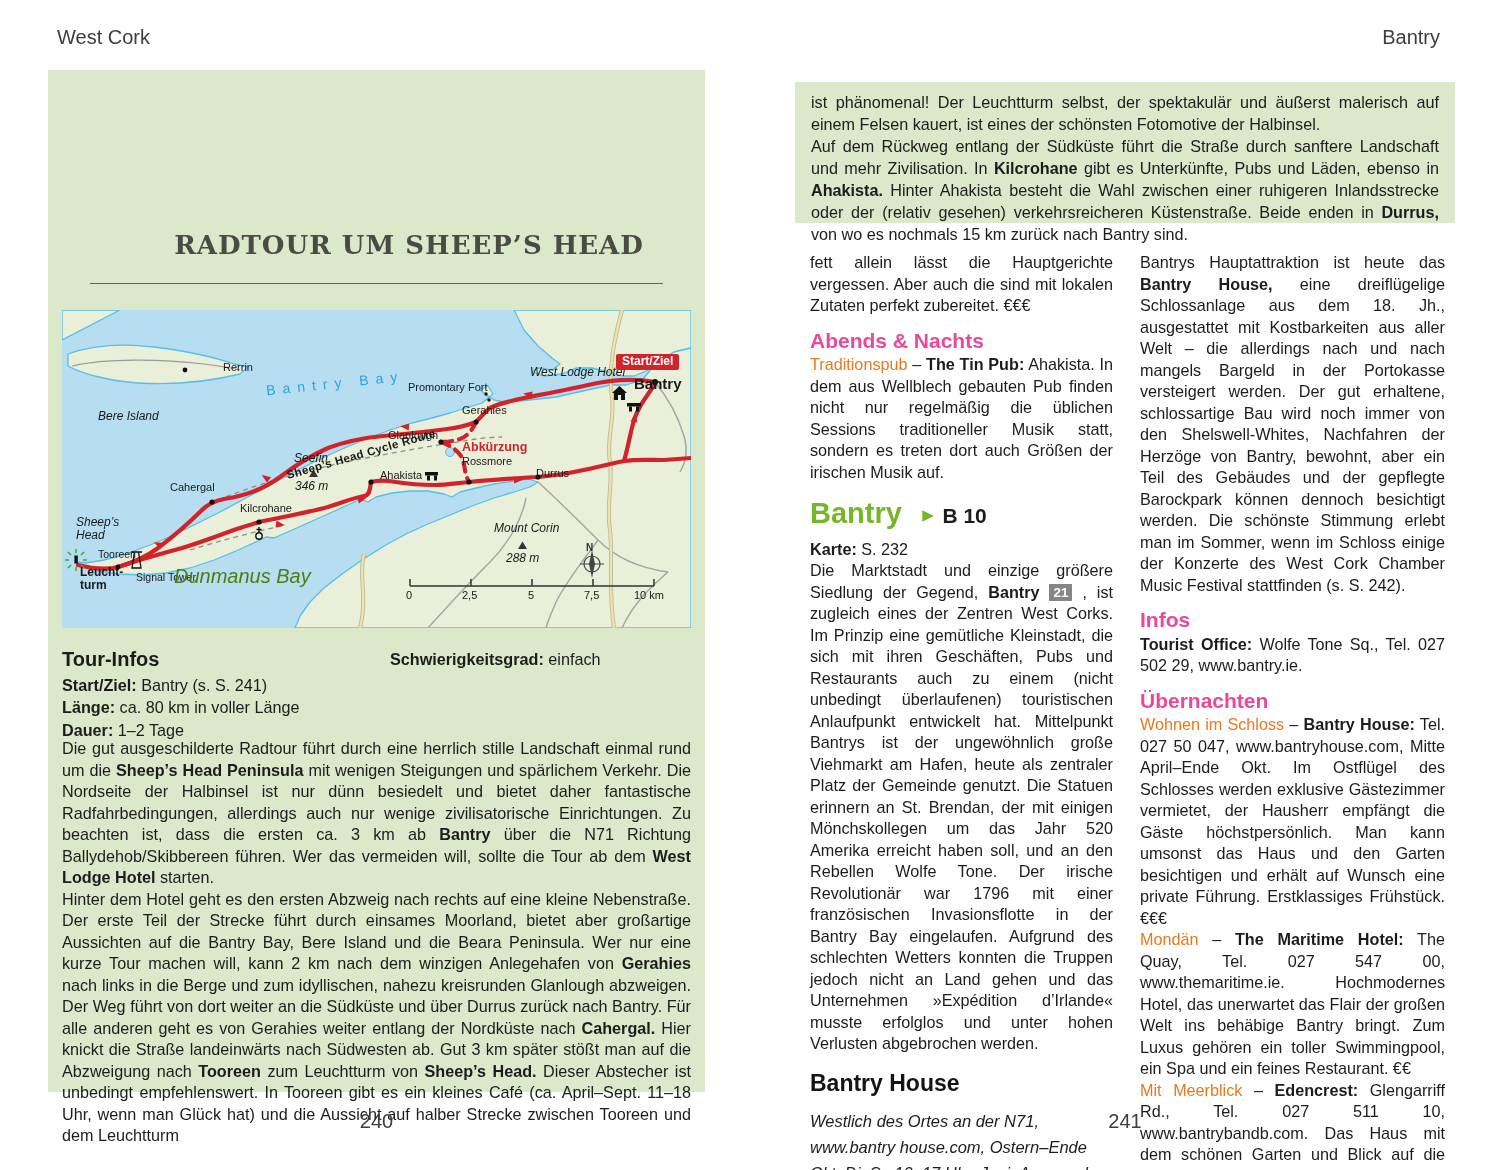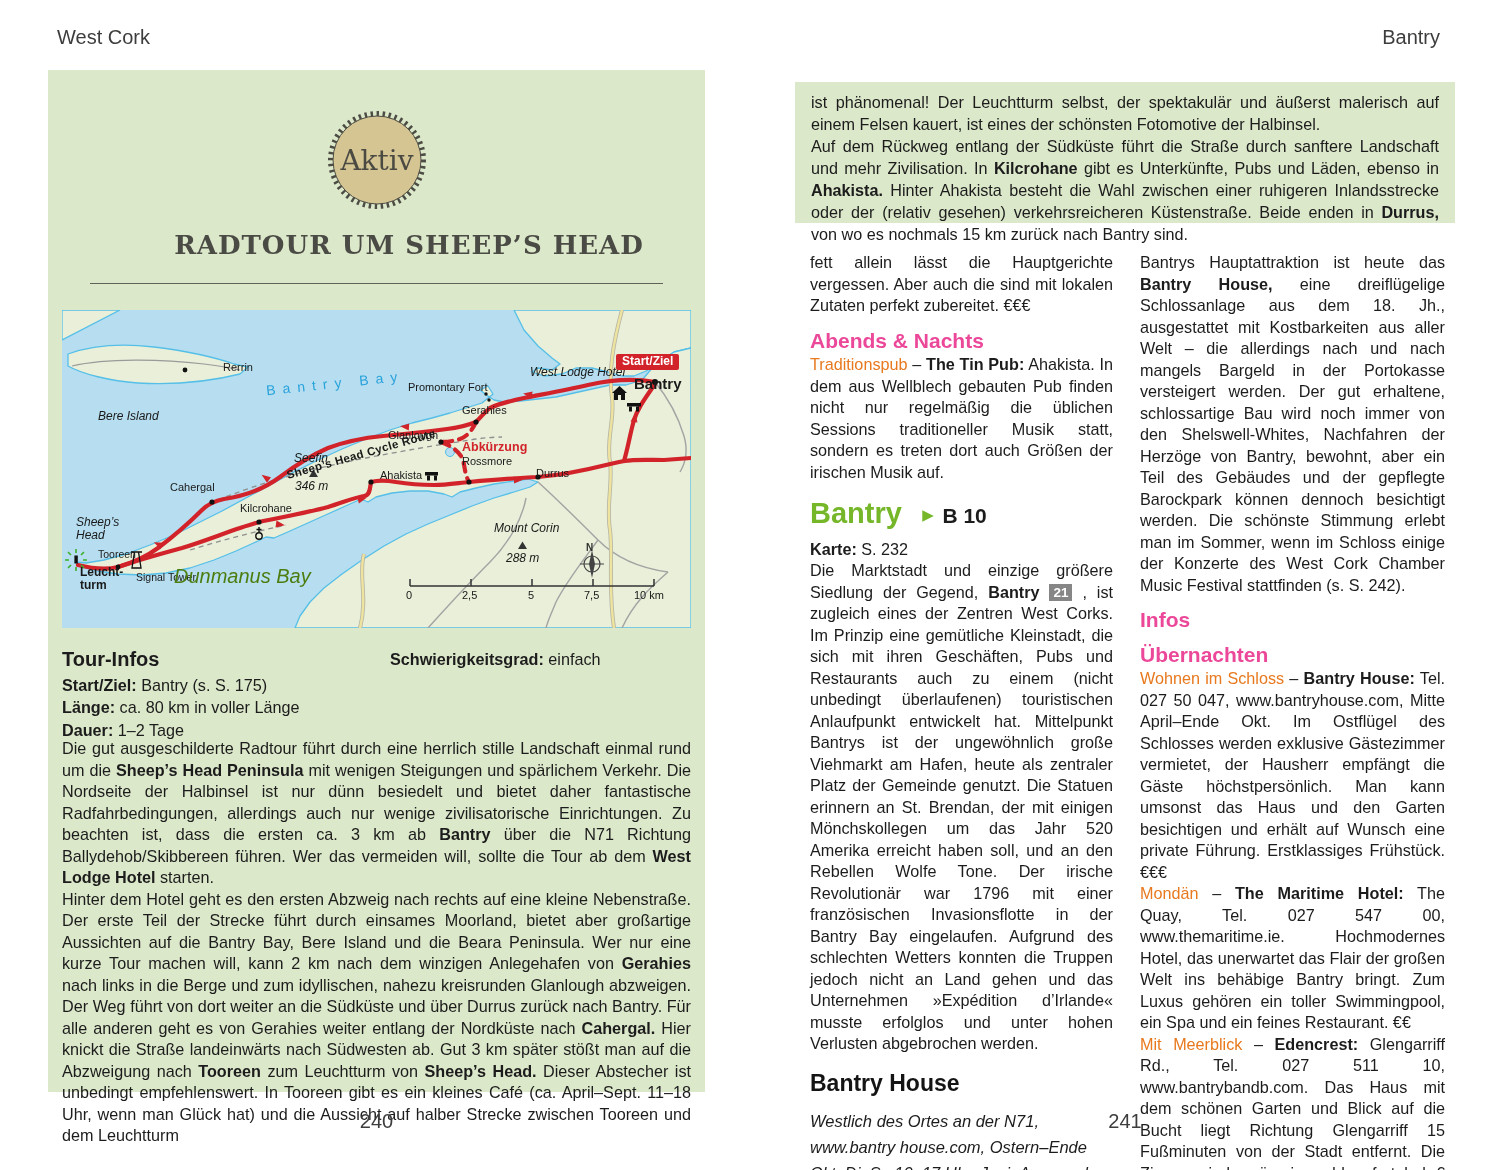--- a/index.html
+++ b/index.html
@@ -64,27 +64,20 @@
 </head>
 <body>
 
 <div class="spread">
 
   <div class="running-head rh-left">West Cork</div>
   <div class="running-head rh-right">Bantry</div>
 
   <div class="greenbox-left">
 
-    <div class="badge-wrap">
-      <svg width="104" height="104" viewBox="0 0 104 104">
-        <circle cx="52" cy="52" r="46" fill="none" stroke="#4c4c44" stroke-width="6" stroke-dasharray="2.4 3.6"></circle>
-        <circle cx="52" cy="52" r="44" fill="#d5c592" stroke="#4c4c44" stroke-width="1"></circle>
-        <text x="52" y="62" text-anchor="middle" font-family="DejaVu Serif, serif" font-size="28" fill="#4a4a43">Aktiv</text>
-      </svg>
-    </div>
 
     <div class="box-title">RADTOUR UM SHEEP’S HEAD</div>
     <div class="rule"></div>
 
     <div class="map-wrap">
       <svg width="629" height="318" viewBox="0 0 629 318">
 
         <rect x="0" y="0" width="629" height="318" fill="#b6def0"></rect>
 
         <path d="M452,0 L462,20 476,36 490,48 498,54 490,60 476,58 470,62 482,66 500,64 514,58 530,58 546,62 560,66 572,66 584,61 592,56 600,50 612,42 629,38 L629,0 Z" fill="#e9efd9" stroke="#55bfe8" stroke-width="1.3" stroke-linejoin="round"></path>
@@ -227,21 +220,21 @@
           <span class="ml scale" style="left: 400px; top: 280px;">2,5</span>
           <span class="ml scale" style="left: 466px; top: 280px;">5</span>
           <span class="ml scale" style="left: 522px; top: 280px;">7,5</span>
           <span class="ml scale" style="left: 572px; top: 280px;">10 km</span>
         </div>
     </div>
 
     <div class="tourinfo">
       <div class="ti-col-l">
         <div class="ti-head">Tour-Infos</div>
-        <div class="ti-row"><b>Start/Ziel:</b><span> Bantry (s. S. 175)</span></div>
+        <div class="ti-row"><b>Start/Ziel:</b><span> Bantry (s. S. 241)</span></div>
         <div class="ti-row"><b>Länge:</b><span> ca. 80 km in voller Länge</span></div>
         <div class="ti-row"><b>Dauer:</b><span> 1–2 Tage</span></div>
       </div>
       <div class="ti-col-r">
         <div class="ti-row"><b>Schwierigkeitsgrad:</b><span> einfach</span></div>
       </div>
     </div>
 
     <div class="bodytext">
       <p>Die gut ausgeschilderte Radtour führt durch eine herrlich stille Landschaft einmal rund um die <b>Sheep’s Head Peninsula</b> mit wenigen Steigungen und spärlichem Verkehr. Die Nordseite der Halbinsel ist nur dünn besiedelt und bietet daher fantastische Radfahrbedingungen, allerdings auch nur wenige zivilisatorische Einrichtungen. Zu beachten ist, dass die ersten ca. 3 km ab <b>Bantry</b> über die N71 Richtung Ballydehob/Skibbereen führen. Wer das vermeiden will, sollte die Tour ab dem <b>West Lodge Hotel</b> starten.</p>
@@ -267,20 +260,21 @@
     </div>
     <p><b>Karte:</b> S. 232</p>
     <p>Die Marktstadt und einzige größere Siedlung der Gegend, <b>Bantry</b> <span class="numbadge">21</span> , ist zugleich eines der Zentren West Corks. Im Prinzip eine gemütliche Kleinstadt, die sich mit ihren Geschäften, Pubs und Restaurants auch zu einem (nicht unbedingt überlaufenen) touristischen Anlaufpunkt entwickelt hat. Mittelpunkt Bantrys ist der ungewöhnlich große Viehmarkt am Hafen, heute als zentraler Platz der Gemeinde genutzt. Die Statuen erinnern an St. Brendan, der mit einigen Mönchskollegen um das Jahr 520 Amerika erreicht haben soll, und an den Rebellen Wolfe Tone. Der irische Revolutionär war 1796 mit einer französischen Invasionsflotte in der Bantry Bay eingelaufen. Aufgrund des schlechten Wetters konnten die Truppen jedoch nicht an Land gehen und das Unternehmen »Expédition d’Irlande« musste erfolglos und unter hohen Verlusten abgebrochen werden.</p>
     <div class="blackhead">Bantry House</div>
     <p class="italicinfo">Westlich des Ortes an der N71, www.bantry house.com, Ostern–Ende Okt. Di–So 10–17 Uhr, Juni–Aug. auch Mo, 14 €</p>
   </div>
 
   <div class="colB">
     <p>Bantrys Hauptattraktion ist heute das <b>Bantry House,</b> eine dreiflügelige Schlossanlage aus dem 18. Jh., ausgestattet mit Kostbarkeiten aus aller Welt – die allerdings nach und nach mangels Bargeld in der Portokasse versteigert werden. Der gut erhaltene, schlossartige Bau wird noch immer von den Shelswell-Whites, Nachfahren der Herzöge von Bantry, bewohnt, aber ein Teil des Gebäudes und der gepflegte Barockpark können dennoch besichtigt werden. Die schönste Stimmung erlebt man im Sommer, wenn im Schloss einige der Konzerte des West Cork Chamber Music Festival stattfinden (s. S. 242).</p>
     <div class="grayhead">Infos</div>
+    <p><b>Tourist Office:</b> Wolfe Tone Sq., Tel. 027 502 29, www.bantry.ie.</p>
     <div class="grayhead">Übernachten</div>
     <p><span class="orange">Wohnen im Schloss</span> – <b>Bantry House:</b> Tel. 027 50 047, www.bantryhouse.com, Mitte April–Ende Okt. Im Ostflügel des Schlosses werden exklusive Gästezimmer vermietet, der Hausherr empfängt die Gäste höchstpersönlich. Man kann umsonst das Haus und den Garten besichtigen und erhält auf Wunsch eine private Führung. Erstklassiges Frühstück. €€€</p>
     <p><span class="orange">Mondän</span> – <b>The Maritime Hotel:</b> The Quay, Tel. 027 547 00, www.themaritime.ie. Hochmodernes Hotel, das unerwartet das Flair der großen Welt ins behäbige Bantry bringt. Zum Luxus gehören ein toller Swimmingpool, ein Spa und ein feines Restaurant. €€</p>
     <p><span class="orange">Mit Meerblick</span> – <b>Edencrest:</b> Glengarriff Rd., Tel. 027 511 10, www.bantrybandb.com. Das Haus mit dem schönen Garten und Blick auf die Bucht liegt Richtung Glengarriff 15 Fußminuten von der Stadt entfernt. Die Zimmer sind geräumig und komfortabel. €€</p>
   </div>
 
   <div class="pagenum pn-right">241</div>
 
 </div>
 

